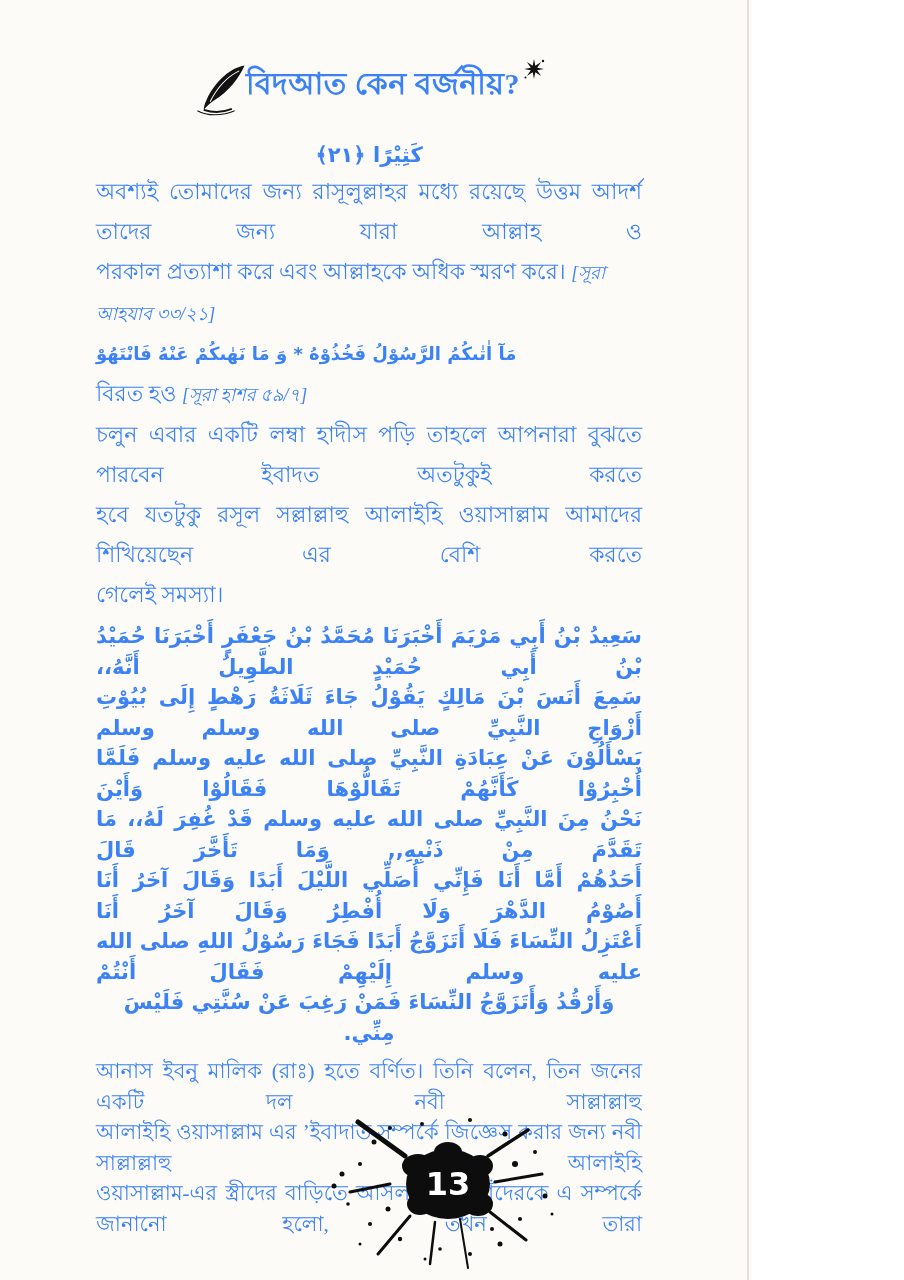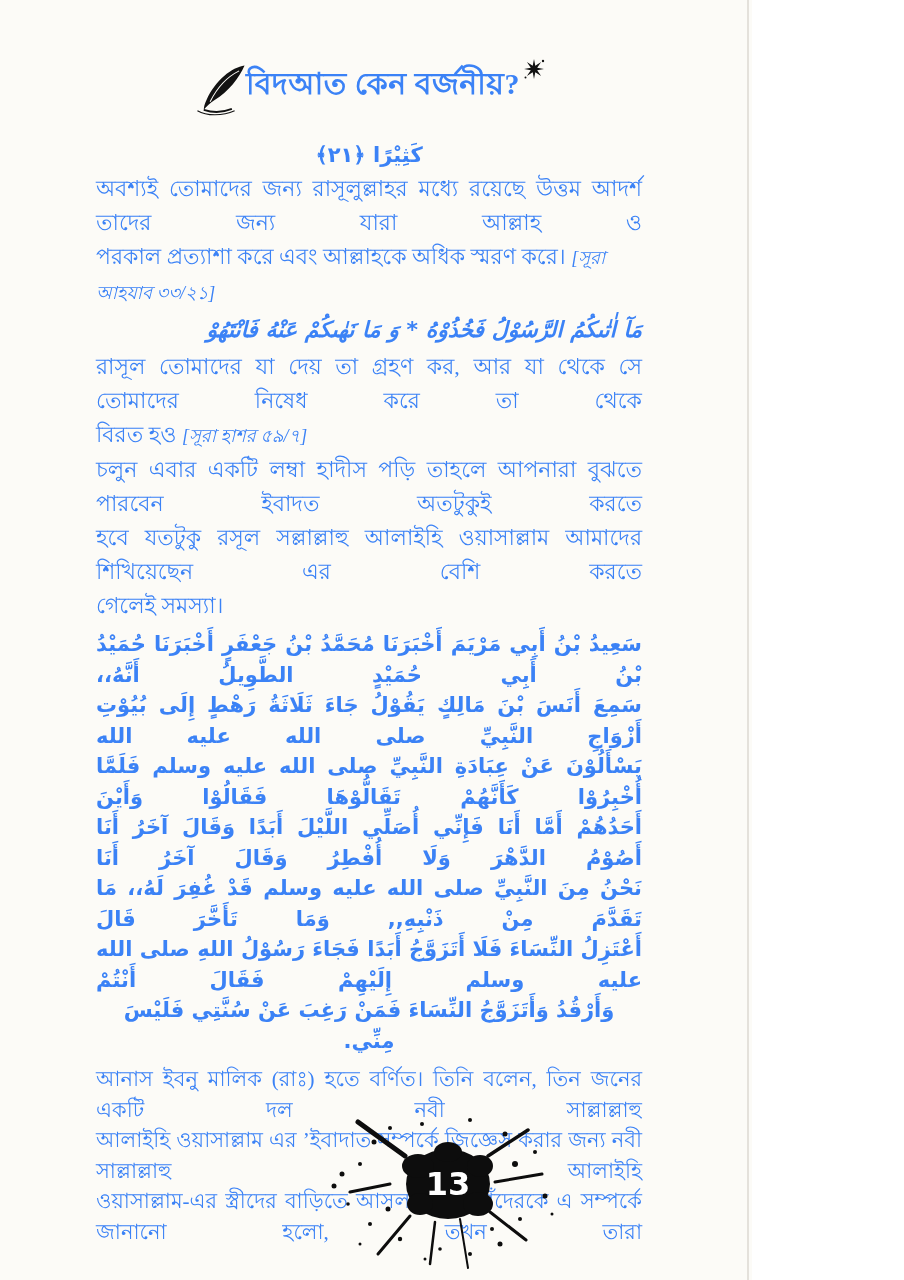--- a/index.html
+++ b/index.html
@@ -30,25 +30,25 @@
   .quill { display: inline-block; width: 58px; height: 54px; margin-right: -4px; transform: translateY(4px); }
   .title {
     margin: 0; font-size: 30px; font-weight: bold; letter-spacing: 0.5px;
     font-family: "Liberation Serif", serif;
   }
   .ornament { display: inline-block; width: 24px; height: 24px; transform: translateY(-16px); margin-left: 2px; }
 
   .ar { font-family: "DejaVu Sans", sans-serif; font-weight: 700; }
   .ar-v1  { font-size: 23px; line-height: 38px; }
   .ar-v1b { font-size: 21px; line-height: 34px; }
-  .ar-v2  { font-size: 22px; line-height: 36px; text-align: right; margin: 2px 0; font-style: italic; }
+  .ar-v2  { font-size: 18px; line-height: 36px; text-align: left; margin: 2px 0; }
   .ar-hadith { font-size: 21px; line-height: 30.5px; }
   .ar-hadith-block { margin-top: 6px; margin-bottom: 8px; }
 
-  .bn      { font-size: 22px; line-height: 34px; }
+  .bn      { font-size: 22px; line-height: 40px; }
   .bn-para { font-size: 21px; line-height: 30.5px; }
 
   .jl { text-align: justify; text-align-last: justify; }
   .left-rtl { text-align: center; }
   .cite { font-style: italic; font-size: 18px; }
 
   .splat { position: absolute; left: 328px; top: 1104px; width: 244px; height: 172px; }
   .splat text { font-family: "DejaVu Sans", sans-serif; }
 </style>
 </head>
@@ -77,35 +77,34 @@
 
   <div class="ar ar-v1b left-rtl" dir="rtl">كَثِيْرًا ﴿۲۱﴾</div>
 
   <div class="bn jl">অবশ্যই তোমাদের জন্য রাসূলুল্লাহর মধ্যে রয়েছে উত্তম আদর্শ তাদের জন্য যারা আল্লাহ ও</div>
   <div class="bn">
     <span>পরকাল প্রত্যাশা করে এবং আল্লাহকে অধিক স্মরণ করে। </span><span class="cite">[সূরা আহযাব ৩৩/২১]</span>
   </div>
 
   <div class="ar ar-v2" dir="rtl">مَآ اٰتٰىكُمُ الرَّسُوْلُ فَخُذُوْهُ * وَ مَا نَهٰىكُمْ عَنْهُ فَانْتَهُوْ</div>
 
-  <div class="bn jl">রাসূল তোমাদের যা দেয় তা গ্রহণ কর, আর যা থেকে সে তোমাদের নিষেধ করে তা থেকে</div>
   <div class="bn">
     <span>বিরত হও </span><span class="cite">[সূরা হাশর ৫৯/৭]</span>
   </div>
 
   <div class="bn jl">চলুন এবার একটি লম্বা হাদীস পড়ি তাহলে আপনারা বুঝতে পারবেন ইবাদত অতটুকুই করতে</div>
   <div class="bn jl">হবে যতটুকু রসূল সল্লাল্লাহু আলাইহি ওয়াসাল্লাম আমাদের শিখিয়েছেন এর বেশি করতে</div>
   <div class="bn">গেলেই সমস্যা।</div>
 
   <div class="ar-hadith-block">
     <div class="ar ar-hadith jl" dir="rtl">سَعِيدُ بْنُ أَبِي مَرْيَمَ أَخْبَرَنَا مُحَمَّدُ بْنُ جَعْفَرٍ أَخْبَرَنَا حُمَيْدُ بْنُ أَبِي حُمَيْدٍ الطَّوِيلُ أَنَّهُ،،</div>
-    <div class="ar ar-hadith jl" dir="rtl">سَمِعَ أَنَسَ بْنَ مَالِكٍ يَقُوْلُ جَاءَ ثَلَاثَةُ رَهْطٍ إِلَى بُيُوْتِ أَزْوَاجِ النَّبِيِّ صلى الله عليه الله</div>
+    <div class="ar ar-hadith jl" dir="rtl">سَمِعَ أَنَسَ بْنَ مَالِكٍ يَقُوْلُ جَاءَ ثَلَاثَةُ رَهْطٍ إِلَى بُيُوْتِ أَزْوَاجِ النَّبِيِّ صلى الله وسلم وسلم</div>
     <div class="ar ar-hadith jl" dir="rtl">يَسْأَلُوْنَ عَنْ عِبَادَةِ النَّبِيِّ صلى الله عليه وسلم فَلَمَّا أُخْبِرُوْا كَأَنَّهُمْ تَقَالُّوْهَا فَقَالُوْا وَأَيْنَ</div>
+    <div class="ar ar-hadith jl" dir="rtl">نَحْنُ مِنَ النَّبِيِّ صلى الله عليه وسلم قَدْ غُفِرَ لَهُ،، مَا تَقَدَّمَ مِنْ ذَنْبِهِ,, وَمَا تَأَخَّرَ قَالَ</div>
     <div class="ar ar-hadith jl" dir="rtl">أَحَدُهُمْ أَمَّا أَنَا فَإِنِّي أُصَلِّي اللَّيْلَ أَبَدًا وَقَالَ آخَرُ أَنَا أَصُوْمُ الدَّهْرَ وَلَا أُفْطِرُ وَقَالَ آخَرُ أَنَا</div>
-    <div class="ar ar-hadith jl" dir="rtl">نَحْنُ مِنَ النَّبِيِّ صلى الله عليه وسلم قَدْ غُفِرَ لَهُ،، مَا تَقَدَّمَ مِنْ ذَنْبِهِ,, وَمَا تَأَخَّرَ قَالَ</div>
     <div class="ar ar-hadith jl" dir="rtl">أَعْتَزِلُ النِّسَاءَ فَلَا أَتَزَوَّجُ أَبَدًا فَجَاءَ رَسُوْلُ اللهِ صلى الله عليه وسلم إِلَيْهِمْ فَقَالَ أَنْتُمْ</div>
     <div class="ar ar-hadith left-rtl" dir="rtl">وَأَرْقُدُ وَأَتَزَوَّجُ النِّسَاءَ فَمَنْ رَغِبَ عَنْ سُنَّتِي فَلَيْسَ مِنِّي.</div>
   </div>
 
   <div>
     <div class="bn-para jl">আনাস ইবনু মালিক (রাঃ) হতে বর্ণিত। তিনি বলেন, তিন জনের একটি দল নবী সাল্লাল্লাহু</div>
     <div class="bn-para jl">আলাইহি ওয়াসাল্লাম এর ’ইবাদাত সম্পর্কে জিজ্ঞেস করার জন্য নবী সাল্লাল্লাহু আলাইহি</div>
     <div class="bn-para jl">ওয়াসাল্লাম-এর স্ত্রীদের বাড়িতে আসল। যখন তাঁদেরকে এ সম্পর্কে জানানো হলো, তখন তারা</div>
 
   </div>

